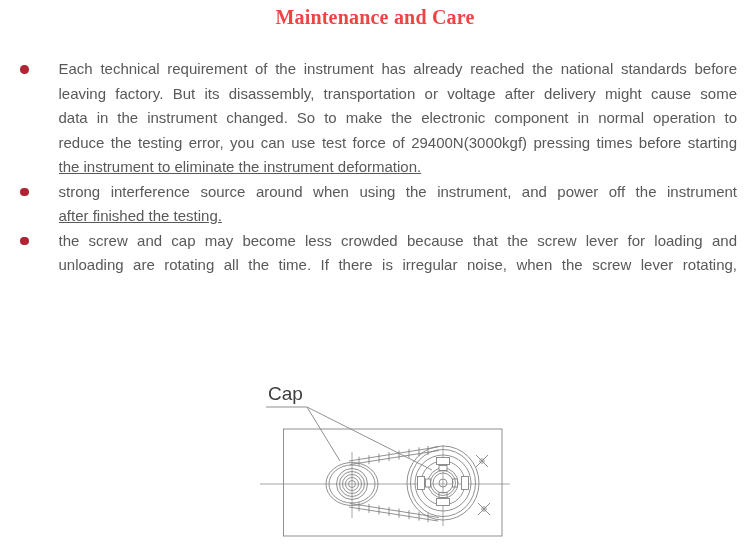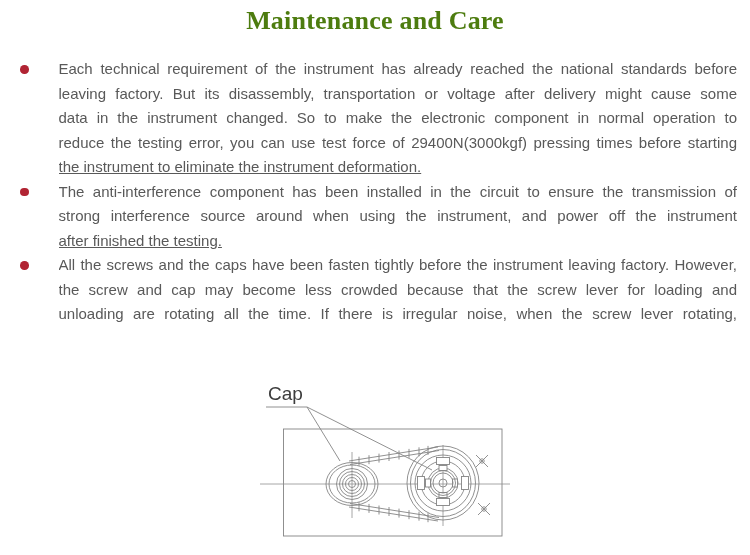--- a/index.html
+++ b/index.html
@@ -3,21 +3,21 @@
 <meta charset="utf-8">
 <style>
   html,body{margin:0;padding:0;}
   body{
     width:750px;height:555px;background:#ffffff;position:relative;overflow:hidden;
     font-family:"Liberation Sans",sans-serif;
   }
   .page-title{
     position:absolute;top:6px;left:0;width:750px;margin:0;
     text-align:center;font-family:"Liberation Serif",serif;
-    font-size:26px;font-weight:bold;color:#4d7c0f;letter-spacing:0.2px;
+    font-size:20px;font-weight:bold;color:#ef4444;letter-spacing:0.2px;
   }
   .bullets{position:absolute;top:57px;left:20px;width:717px;}
   .para{display:flex;align-items:flex-start;}
   .dot{
     width:8.5px;height:8.5px;border-radius:50%;background:#b12433;
     margin:8px 18px 0 0;flex:0 0 auto;
   }
   .lines{flex:1;min-width:0;}
   .line{
     height:24.5px;line-height:24.5px;font-size:15px;color:#595959;
@@ -41,30 +41,28 @@
       <div class="line">leaving factory. But its disassembly, transportation or voltage after delivery might cause some</div>
       <div class="line">data in the instrument changed. So to make the electronic component in normal operation to</div>
       <div class="line">reduce the testing error, you can use test force of 29400N(3000kgf) pressing times before starting</div>
       <div class="line last">the instrument to eliminate the instrument deformation.</div>
     </div>
   </div>
 
   <div class="para">
     <span class="dot"></span>
     <div class="lines">
-      <div class="line">The anti-interference component has been installed in the circuit to ensure the transmission of</div>
       <div class="line">strong interference source around when using the instrument, and power off the instrument</div>
       <div class="line last">after finished the testing.</div>
     </div>
   </div>
 
   <div class="para">
     <span class="dot"></span>
     <div class="lines">
-      <div class="line">All the screws and the caps have been fasten tightly before the instrument leaving factory. However,</div>
       <div class="line">the screw and cap may become less crowded because that the screw lever for loading and</div>
       <div class="line">unloading are rotating all the time. If there is irregular noise, when the screw lever rotating,</div>
     </div>
   </div>
 
 </div>
 
 <svg class="figure-svg" viewBox="250 373 272 182" xmlns="http://www.w3.org/2000/svg">
   <g fill="none" stroke="#848484" stroke-width="0.9">
 

